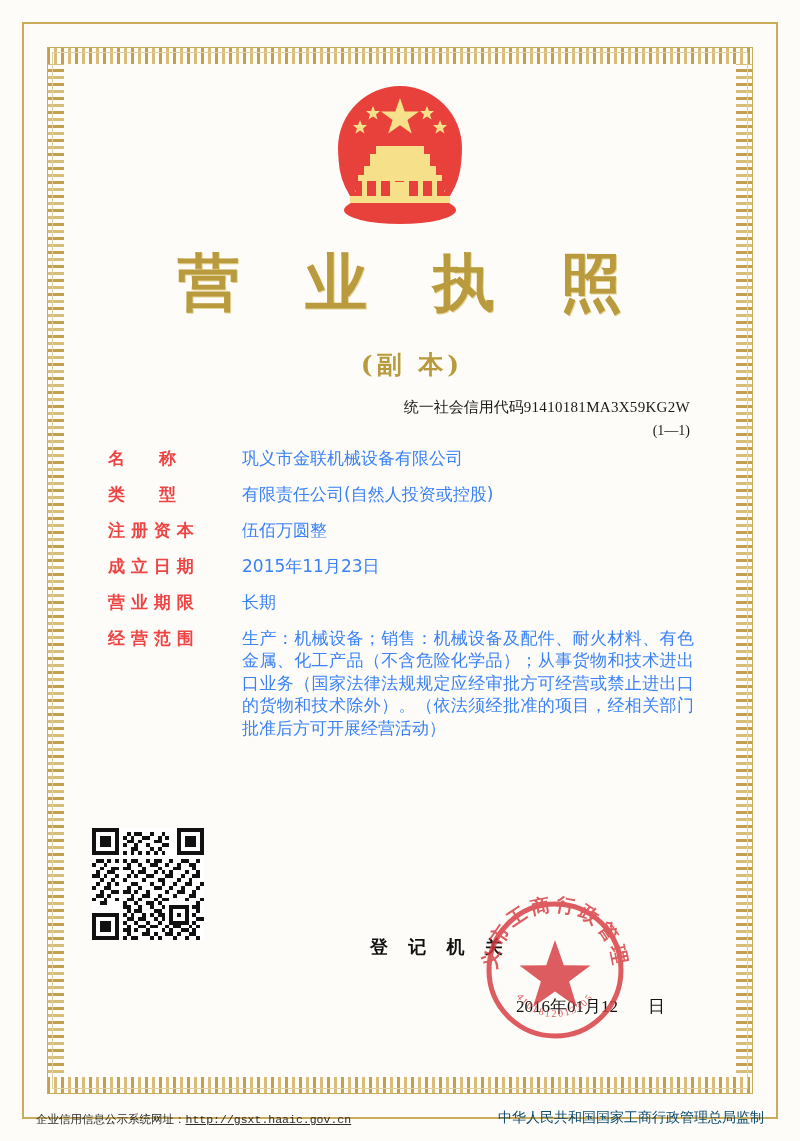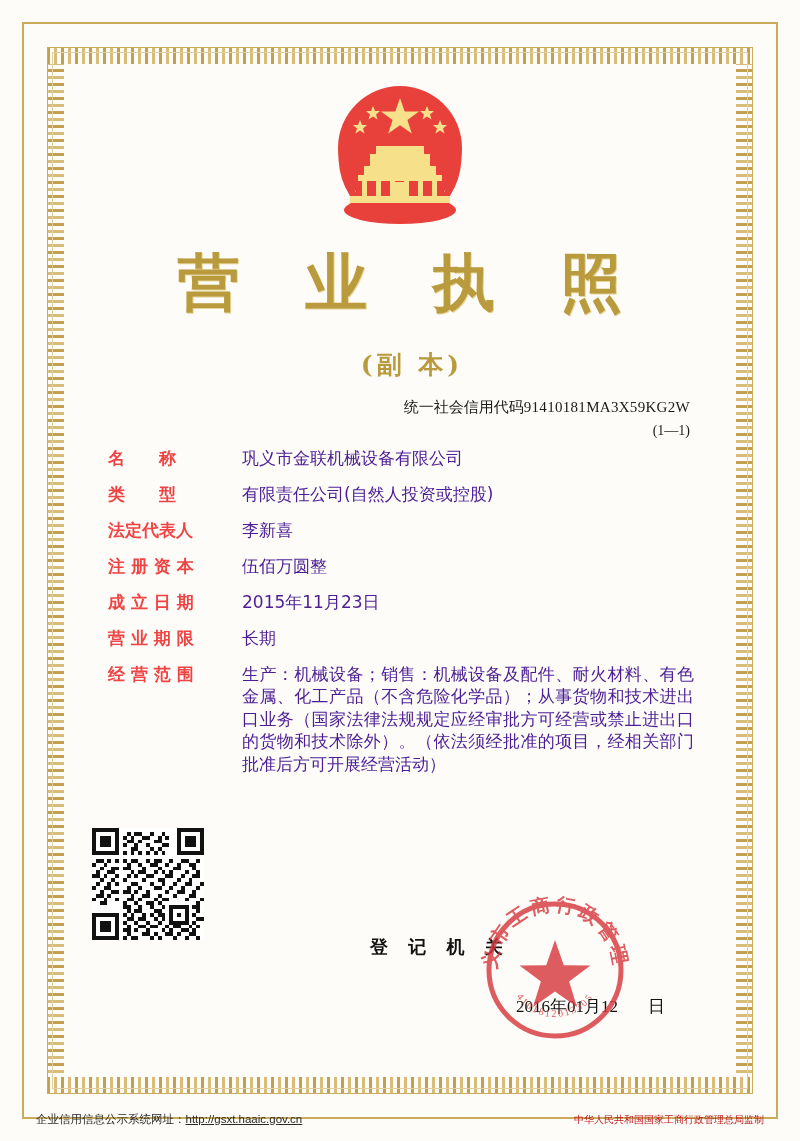--- a/index.html
+++ b/index.html
@@ -153,21 +153,21 @@
     font-size: 17px;
     font-weight: bold;
     color: #ef4444;
     font-family: "DejaVu Sans", sans-serif;
     letter-spacing: 0px;
     display: flex;
     justify-content: space-between;
   }
   .row .value {
     font-size: 17px;
-    color: #4c1d95;
+    color: #3b82f6;
     font-family: "DejaVu Sans", sans-serif;
     padding-left: 14px;
     line-height: 1.32;
   }
   .scope-value {
     width: 452px;
     text-align: justify;
     line-height: 1.62;
     font-size: 16.5px;
   }
@@ -217,27 +217,27 @@
 
   
   .footer-left {
     position: absolute;
     left: 36px;
     bottom: 14px;
     font-size: 11.5px;
     color: #2b2b2b;
     font-family: "DejaVu Sans", sans-serif;
   }
-  .footer-left .url { font-family: Liberation Sans, sans-serif; text-decoration: underline; }
+  .footer-left .url { font-family: Liberation Mono, monospace; text-decoration: underline; }
   .footer-right {
     position: absolute;
     right: 36px;
     bottom: 14px;
-    font-size: 10px;
-    color: #b91c1c;
+    font-size: 14px;
+    color: #0c4a6e;
     font-family: Liberation Sans, sans-serif;
   }
 </style>
 </head>
 <body>
 
 <div class="page">
 
   <div class="border-outer"></div>
   <div class="border-greek"></div>
@@ -297,24 +297,20 @@
       <div class="label">名　　称</div>
       <div class="value">巩义市金联机械设备有限公司</div>
     </div>
 
     <div class="row">
       <div class="label">类　　型</div>
       <div class="value">有限责任公司(自然人投资或控股)</div>
     </div>
 
 
-    <div class="row">
-      <div class="label">法定代表人</div>
-      <div class="value">李新喜</div>
-    </div>
 
     <div class="row">
       <div class="label">注 册 资 本</div>
       <div class="value">伍佰万圆整</div>
     </div>
 
     <div class="row">
       <div class="label">成 立 日 期</div>
       <div class="value">2015年11月23日</div>
     </div>

